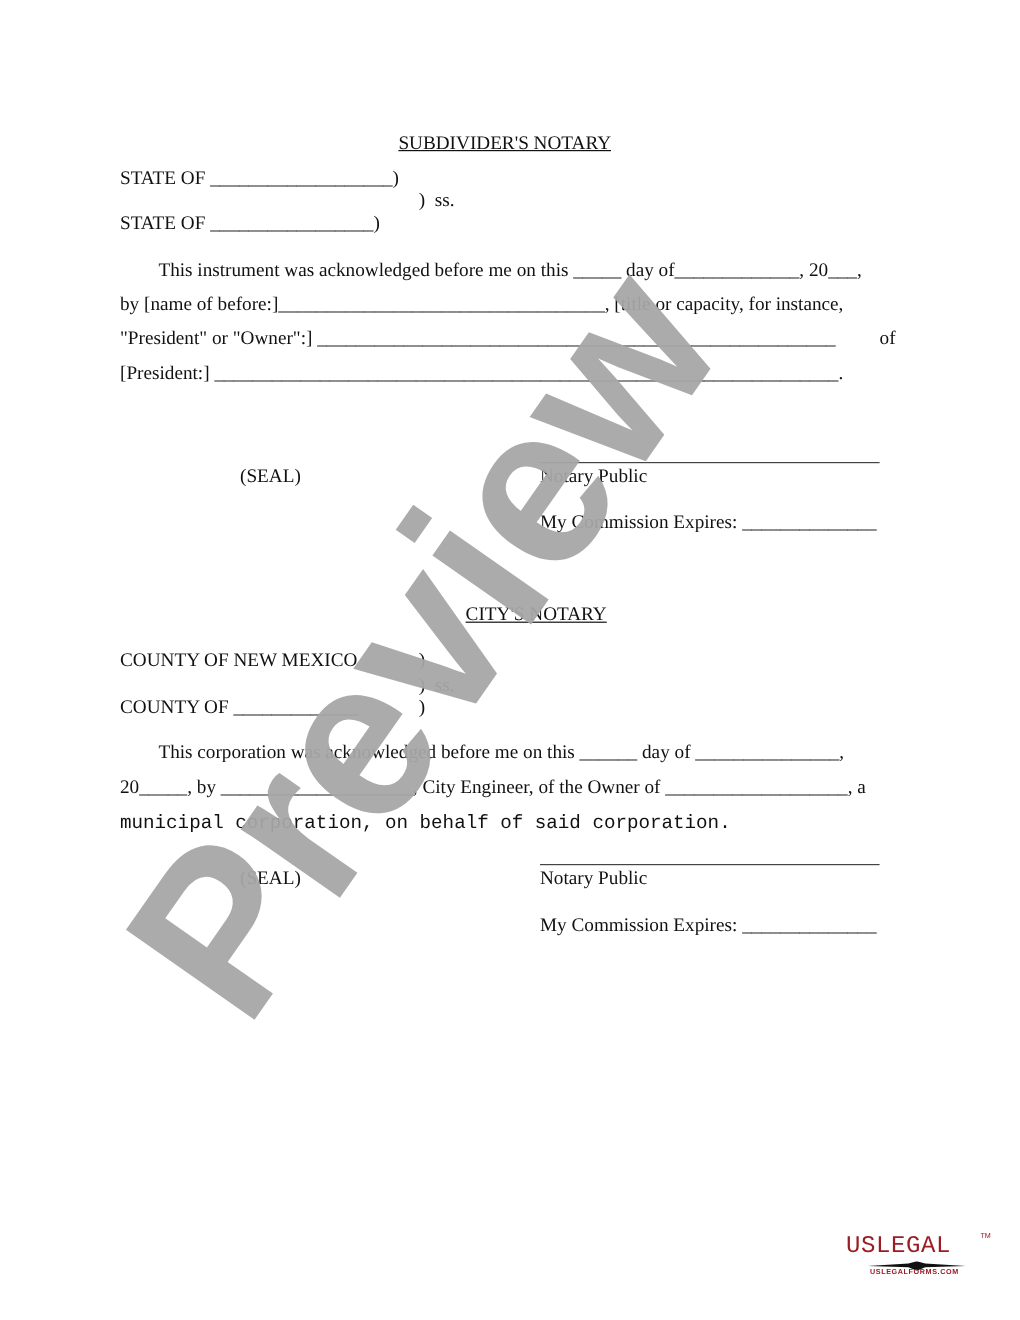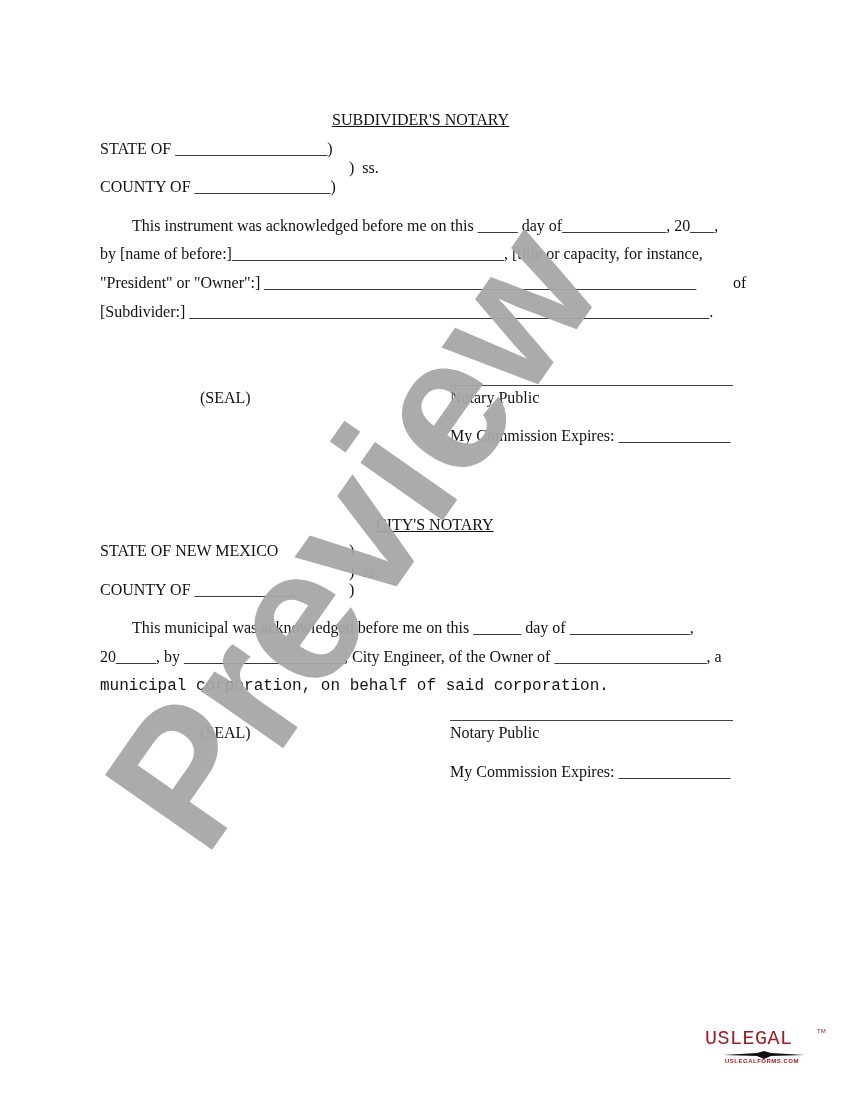--- a/index.html
+++ b/index.html
@@ -16,42 +16,42 @@
     .logo-url { position: absolute; left: 20px; top: 32px; font-size: 6px; color: #9b1c24;
                 font-family: "Liberation Sans", sans-serif; font-weight: bold; letter-spacing: 0.5px; white-space: pre; }
   </style>
 </head>
 <body>
 
 <div class="abs heading" style="left:332px; top:100px;margin-top:10px;">SUBDIVIDER'S NOTARY</div>
 
 <div class="abs" style="left:100px; top:139px;font-family:Liberation Serif, serif;">STATE OF ___________________)</div>
 <div class="abs" style="left:349px; top:158px;">)  ss.</div>
-<div class="abs" style="left:100px; top:177px;">COUNTY OF _________________)</div>
+<div class="abs" style="left:100px; top:177px;">STATE OF _________________)</div>
 
 <div class="abs" style="left:132px; top:216px;">This instrument was acknowledged before me on this _____ day of_____________, 20___,</div>
 <div class="abs" style="left:100px; top:244px;">by [name of before:]__________________________________, [title or capacity, for instance,</div>
 <div class="abs" style="left:100px; top:273px;">"President" or "Owner":] ______________________________________________________</div>
 <div class="abs" style="left:733px; top:273px;">of</div>
-<div class="abs" style="left:100px; top:302px;">[Subdivider:] _________________________________________________________________.</div>
+<div class="abs" style="left:100px; top:302px;">[President:] _________________________________________________________________.</div>
 
 <div class="sigline" style="left:450px; top:385px; width:283px;"></div>
 <div class="abs" style="left:200px; top:388px;">(SEAL)</div>
 <div class="abs" style="left:450px; top:388px;">Notary Public</div>
 <div class="abs" style="left:450px; top:426px;">My Commission Expires: ______________</div>
 
-<div class="abs heading" style="left:376px; top:503px;margin-top:12px;">CITY'S NOTARY</div>
+<div class="abs heading" style="left:388px; top:503px;">CITY'S NOTARY</div>
 
-<div class="abs" style="left:100px; top:541px;">STATE OF NEW MEXICO</div>
+<div class="abs" style="left:100px; top:541px;">COUNTY OF NEW MEXICO</div>
 <div class="abs" style="left:349px; top:541px;">)</div>
 <div class="abs" style="left:349px; top:562px;">)  ss.</div>
 <div class="abs" style="left:100px; top:580px;">COUNTY OF _____________</div>
 <div class="abs" style="left:349px; top:580px;">)</div>
 
-<div class="abs" style="left:132px; top:618px;">This municipal was acknowledged before me on this ______ day of _______________,</div>
+<div class="abs" style="left:132px; top:618px;">This corporation was acknowledged before me on this ______ day of _______________,</div>
 <div class="abs" style="left:100px; top:647px;">20_____, by ____________________, City Engineer, of the Owner of ___________________, a</div>
 <div class="abs" style="left:100px; top:676px;font-family:Liberation Mono, monospace;">municipal corporation, on behalf of said corporation.</div>
 
 <div class="sigline" style="left:450px; top:720px; width:283px;"></div>
 <div class="abs" style="left:200px; top:723px;">(SEAL)</div>
 <div class="abs" style="left:450px; top:723px;">Notary Public</div>
 <div class="abs" style="left:450px; top:762px;">My Commission Expires: ______________</div>
 
 <svg class="watermark" viewBox="0 0 850 1100">
   <text x="0" y="0" transform="translate(205,860) rotate(-55)" font-family="Liberation Sans, DejaVu Sans, sans-serif" font-weight="bold" font-size="190" fill="#a6a6a6" fill-opacity="0.95" textLength="700" lengthAdjust="spacingAndGlyphs">Preview</text>

